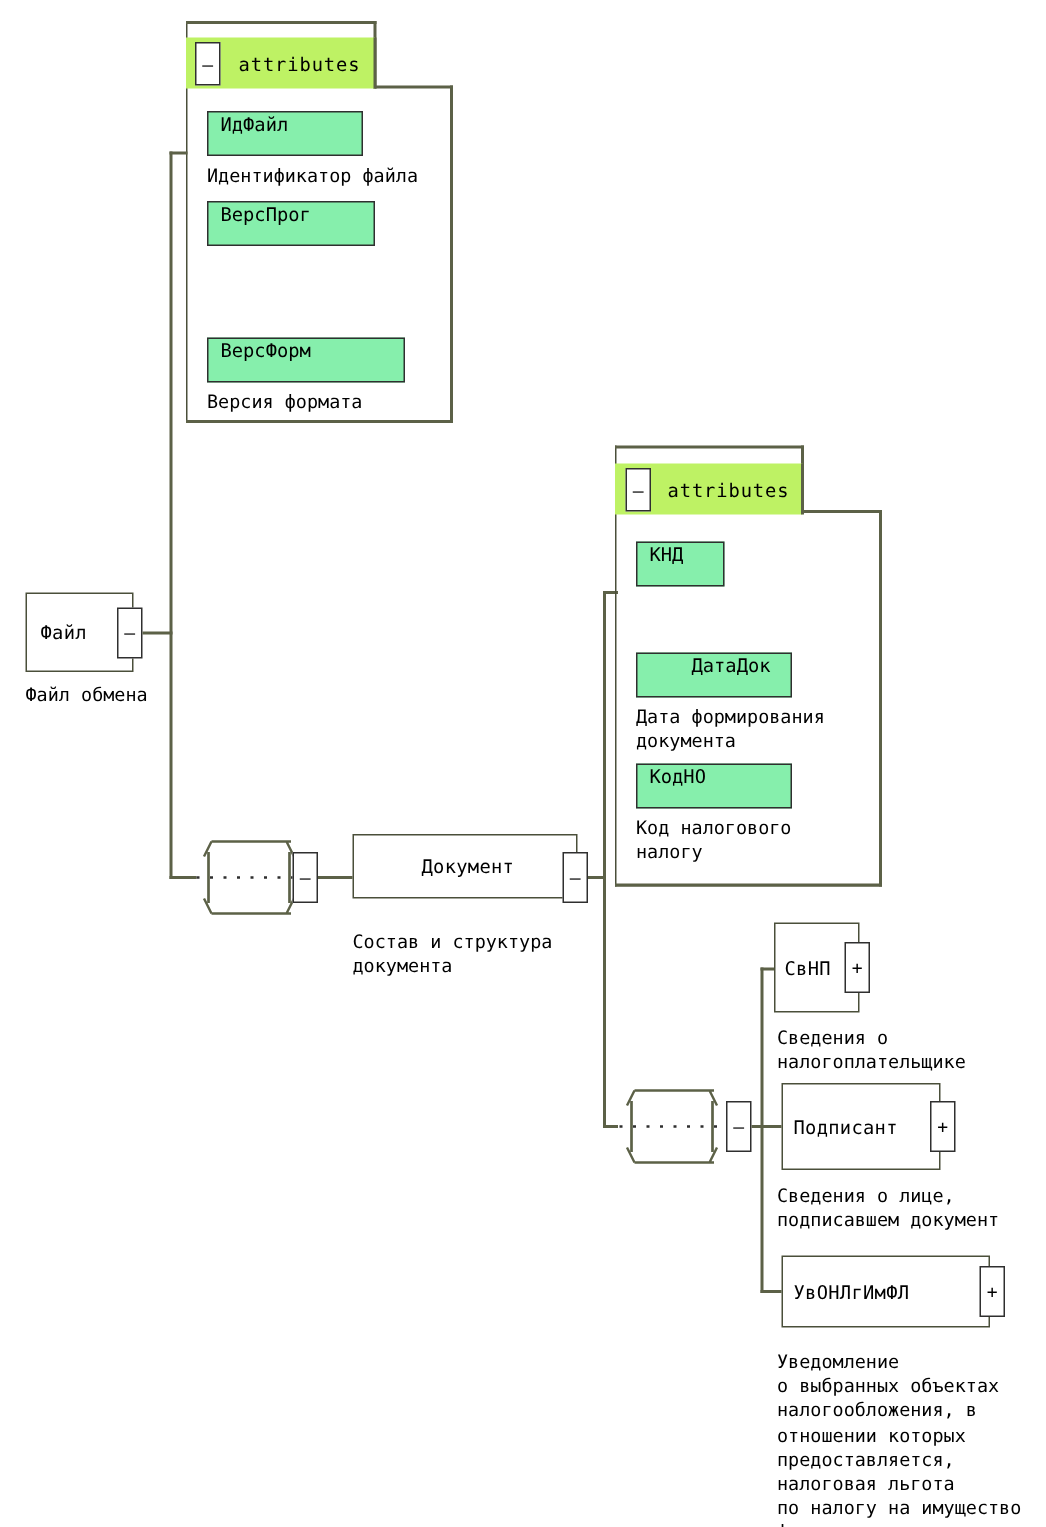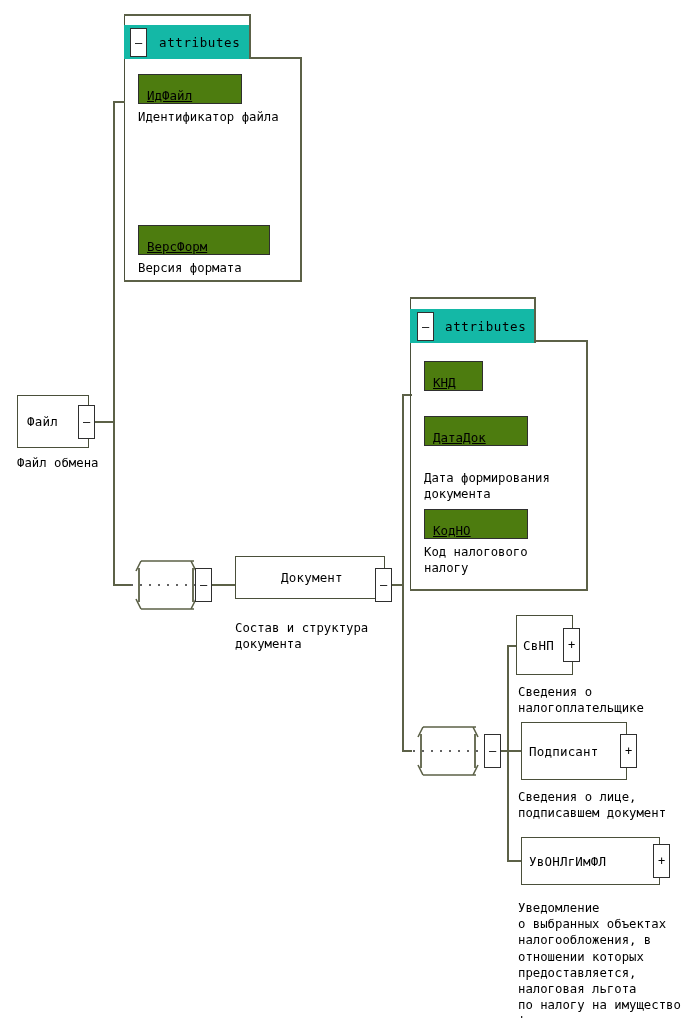--- a/index.html
+++ b/index.html
@@ -34,41 +34,40 @@
     font-size: 12.5px;
     letter-spacing: 0.2px;
     padding-left: 9px;
     white-space: nowrap;
     color: #000;
   }
   .attr-box {
     position: absolute;
     box-sizing: border-box;
     border: 1.6px solid #2f2f2f;
-    background: #4d7c0f;
-    display: flex;
-    align-items: flex-end;
-    text-decoration: underline;
+    background: #86efac;
+    display: flex;
+    align-items: flex-start;
   }
   .attr-label {
     font-size: 12.5px;
     padding-left: 8px;
     white-space: nowrap;
   }
   .container-box {
     position: absolute;
     box-sizing: border-box;
     border: 1.6px solid #4a4f3a;
     background: transparent;
   }
   .header-box {
     position: absolute;
     box-sizing: border-box;
     border: 1.6px solid #4a4f3a;
-    background: #14b8a6;
+    background: #bef264;
     display: flex;
     align-items: center;
   }
   .header-label {
     font-size: 12.5px;
     letter-spacing: 0.6px;
     white-space: nowrap;
   }
   .toggle {
     position: absolute;
@@ -126,20 +125,23 @@
 
   <div class="toggle" style="left:130px; top:28px; width:17px; height:29px;">
     <span>–</span>
   </div>
 
   <div class="attr-box" style="left:138px; top:74px; width:104px; height:30px;">
     <span class="attr-label">ИдФайл</span>
   </div>
   <div class="caption" style="left:138px; top:109px;">Идентификатор файла</div>
 
+  <div class="attr-box" style="left:138px; top:134px; width:112px; height:30px;">
+    <span class="attr-label">ВерсПрог</span>
+  </div>
 
   <div class="attr-box" style="left:138px; top:225px; width:132px; height:30px;">
     <span class="attr-label">ВерсФорм</span>
   </div>
   <div class="caption" style="left:138px; top:260px;">Версия формата</div>
 
   <div class="elem-box" style="left:17px; top:395px; width:72px; height:53px;">
     <span class="elem-label">Файл</span>
   </div>
   <div class="toggle" style="left:78px; top:405px; width:17px; height:34px;">
@@ -196,21 +198,21 @@
   <div class="line-v" style="left:534.4px; top:309px; height:34px;"></div>
 
   <div class="toggle" style="left:417px; top:312px; width:17px; height:29px;">
     <span>–</span>
   </div>
 
   <div class="attr-box" style="left:424px; top:361px; width:59px; height:30px;">
     <span class="attr-label">КНД</span>
   </div>
 
-  <div class="attr-box" style="left:424px; top:416px; width:104px; height:30px;">
+  <div class="attr-box" style="left:424px; top:435px; width:104px; height:30px;padding-left:28px;">
     <span class="attr-label">ДатаДок</span>
   </div>
   <div class="caption" style="left:424px; top:470px;">Дата формирования
 документа</div>
 
   <div class="attr-box" style="left:424px; top:509px; width:104px; height:30px;">
     <span class="attr-label">КодНО</span>
   </div>
   <div class="caption" style="left:424px; top:544px;">Код налогового
 налогу</div>

